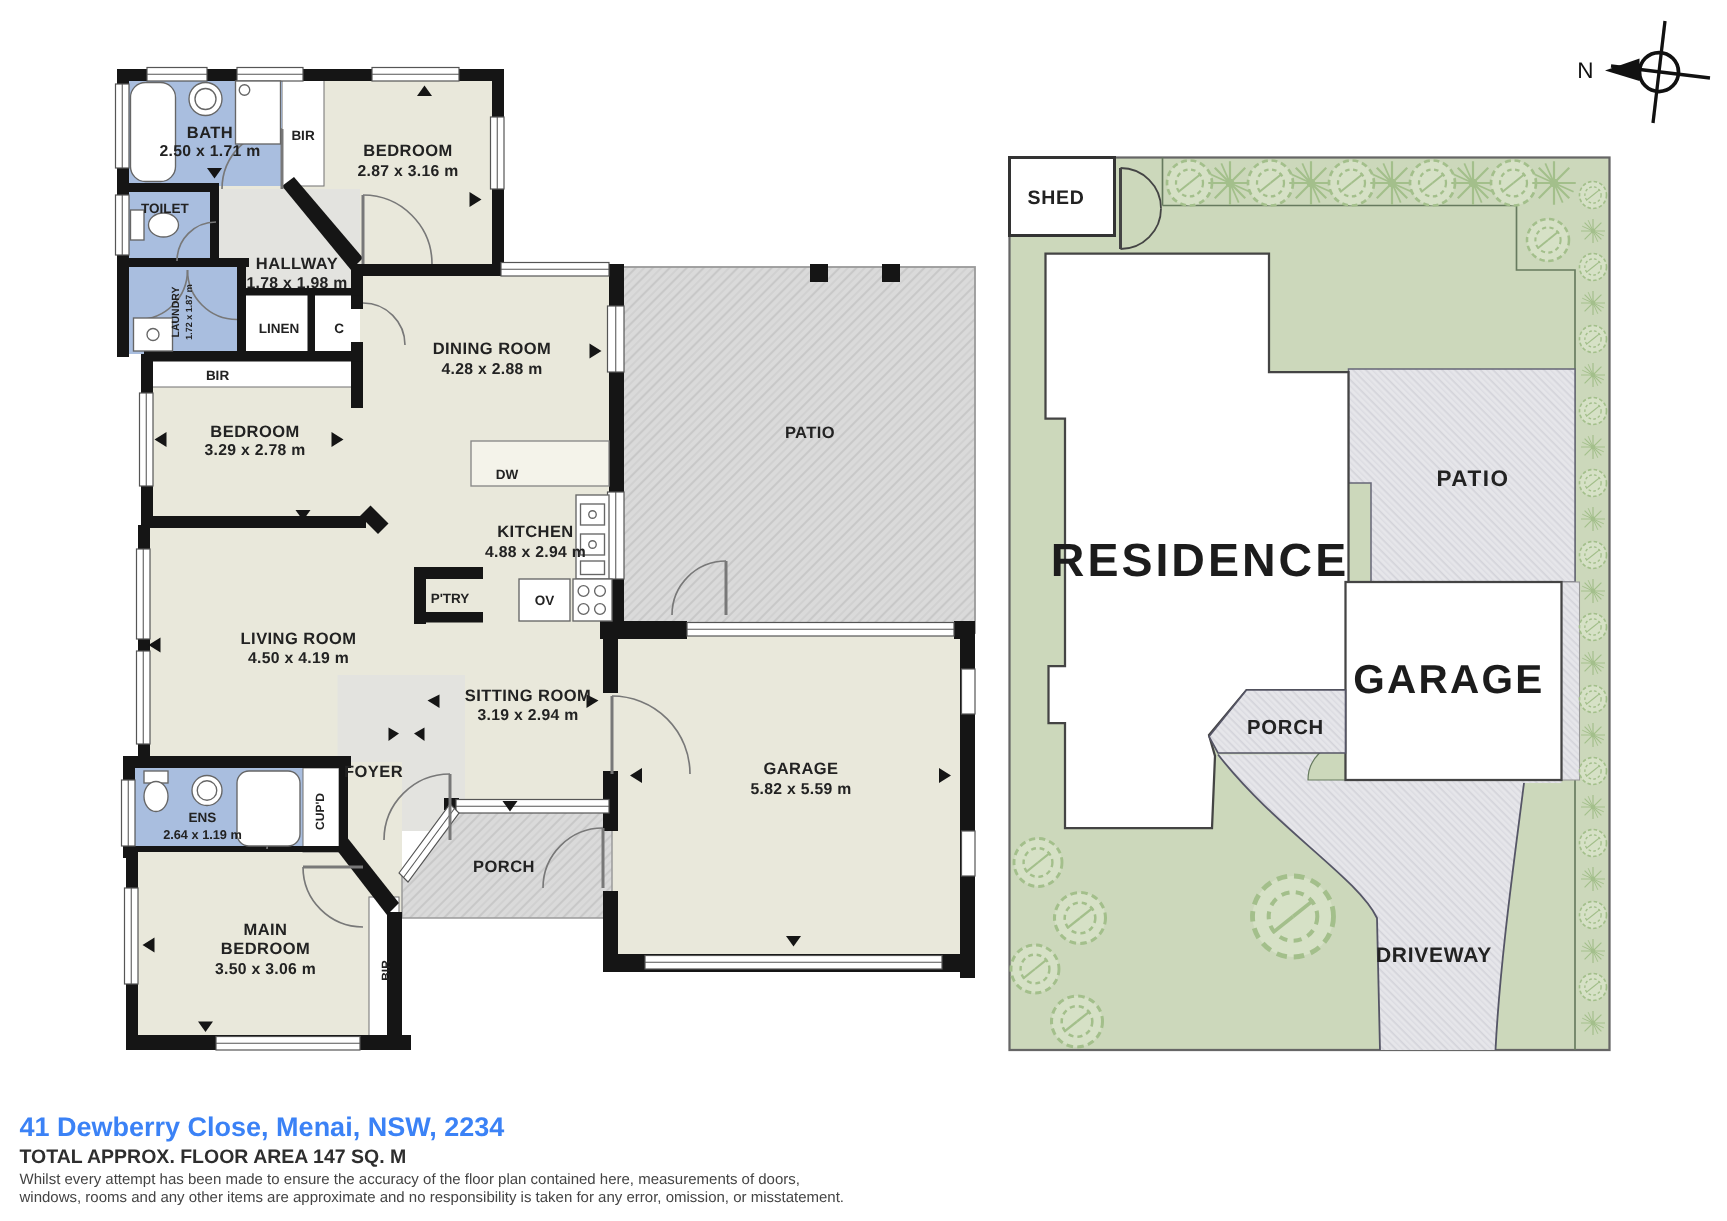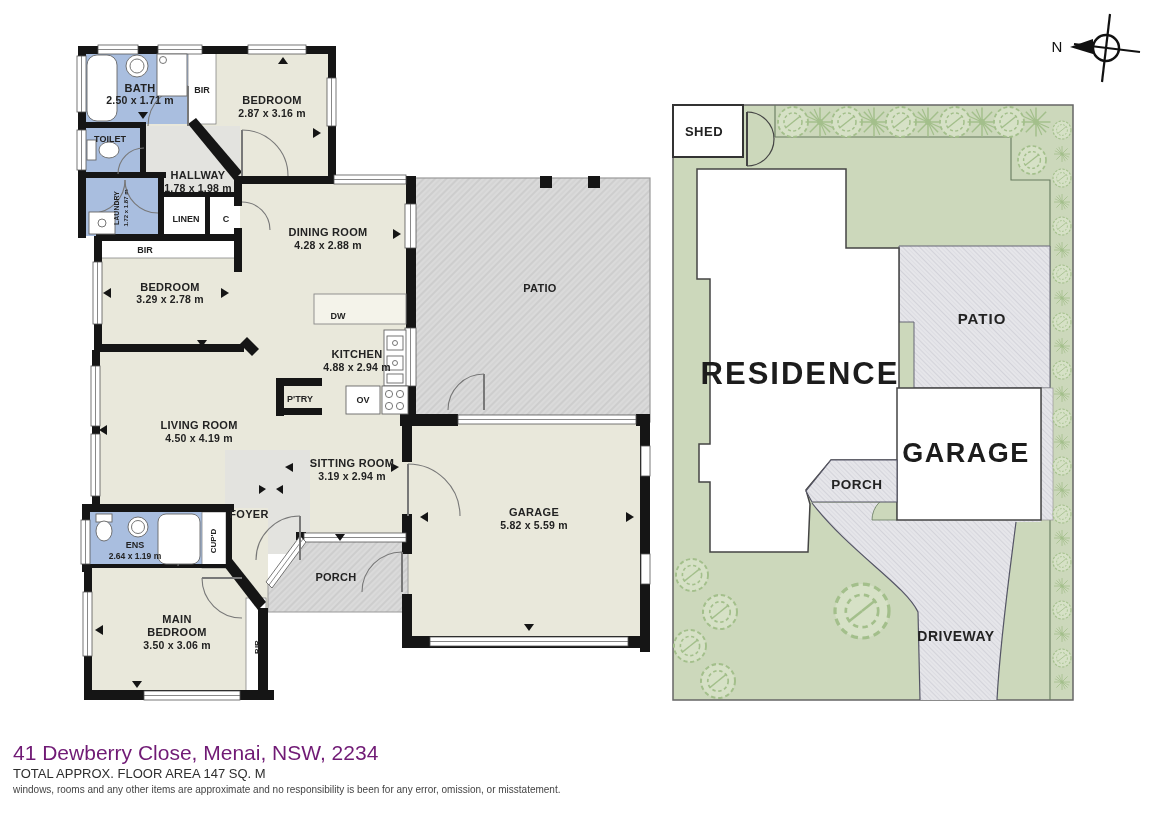--- a/index.html
+++ b/index.html
@@ -7,22 +7,22 @@
           font-family:"Liberation Sans", sans-serif;}
   #plan-svg{position:absolute;left:0;top:0;}
   svg text{font-family:"Liberation Sans", sans-serif;fill:#222;}
   .room-name{font-size:11px;font-weight:600;letter-spacing:.3px;}
   .room-dims{font-size:10.5px;font-weight:600;letter-spacing:.2px;}
   .small-name{font-size:9px;font-weight:600;}
   .vert-name{font-size:7px;font-weight:600;}
   .vert-dims{font-size:6px;font-weight:600;}
   .site-big{font-weight:600;fill:#1c1c1c;}
   .footer{position:absolute;left:13px;top:741px;color:#333;}
-  .footer .addr{font-size:21px;color:#701a75;margin:0 0 1px 0;}
-  .footer .area{font-size:13px;color:#2e2e2e;margin:0 0 3px 0;}
+  .footer .addr{font-size:18px;color:#3b82f6;margin:0 0 1px 0;font-weight:bold;}
+  .footer .area{font-size:13px;color:#2e2e2e;margin:0 0 3px 0;font-weight:bold;}
   .footer .disc{font-size:10px;line-height:11.5px;color:#444;margin:0;}
 </style>
 </head>
 <body>
 
 <div id="canvas">
 <svg id="plan-svg" width="1151" height="814" viewBox="0 0 1151 814">
   <defs>
     <pattern id="hatchFP" width="8" height="8" patternUnits="userSpaceOnUse" patternTransform="rotate(45)">
       <rect width="8" height="8" fill="#dadada"></rect>
@@ -364,15 +364,16 @@
     <line x1="1110" y1="14" x2="1102" y2="82" stroke="#111" stroke-width="2.2"></line>
     <circle cx="1106" cy="48" r="13" fill="none" stroke="#111" stroke-width="2.5"></circle>
     <polygon points="1070,47 1093,39 1093,54" fill="#111"></polygon>
     <text x="1057" y="52" text-anchor="middle" style="font-size:15px;fill:#111">N</text>
   </g>
 </svg>
 
 <div class="footer">
   <p class="addr">41 Dewberry Close, Menai, NSW, 2234</p>
   <p class="area">TOTAL APPROX. FLOOR AREA 147 SQ. M</p>
-  <p class="disc">windows, rooms and any other items are approximate and no responsibility is been for any error, omission, or misstatement.</p>
+  <p class="disc">Whilst every attempt has been made to ensure the accuracy of the floor plan contained here, measurements of doors,</p>
+  <p class="disc">windows, rooms and any other items are approximate and no responsibility is taken for any error, omission, or misstatement.</p>
 </div>
 </div>
 
 </body></html>

